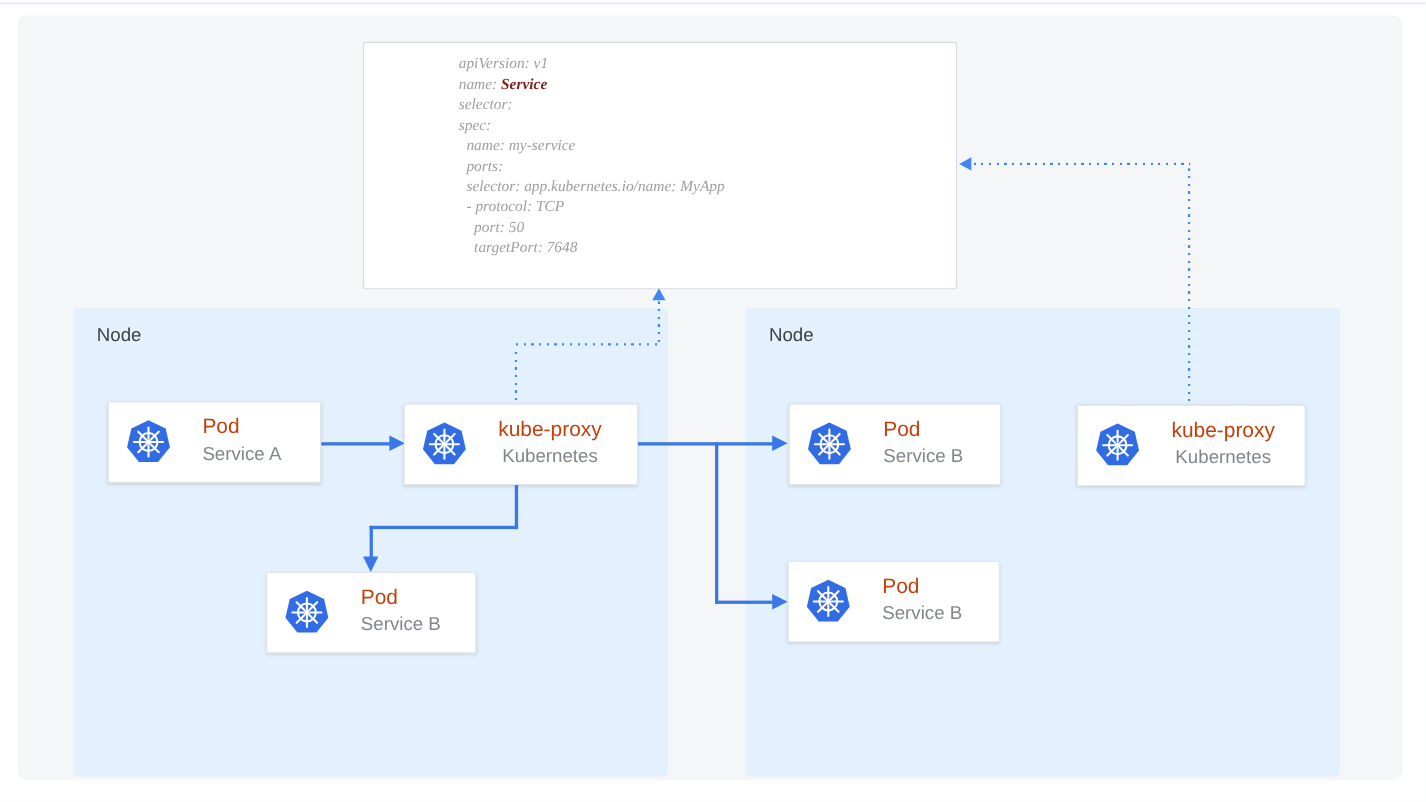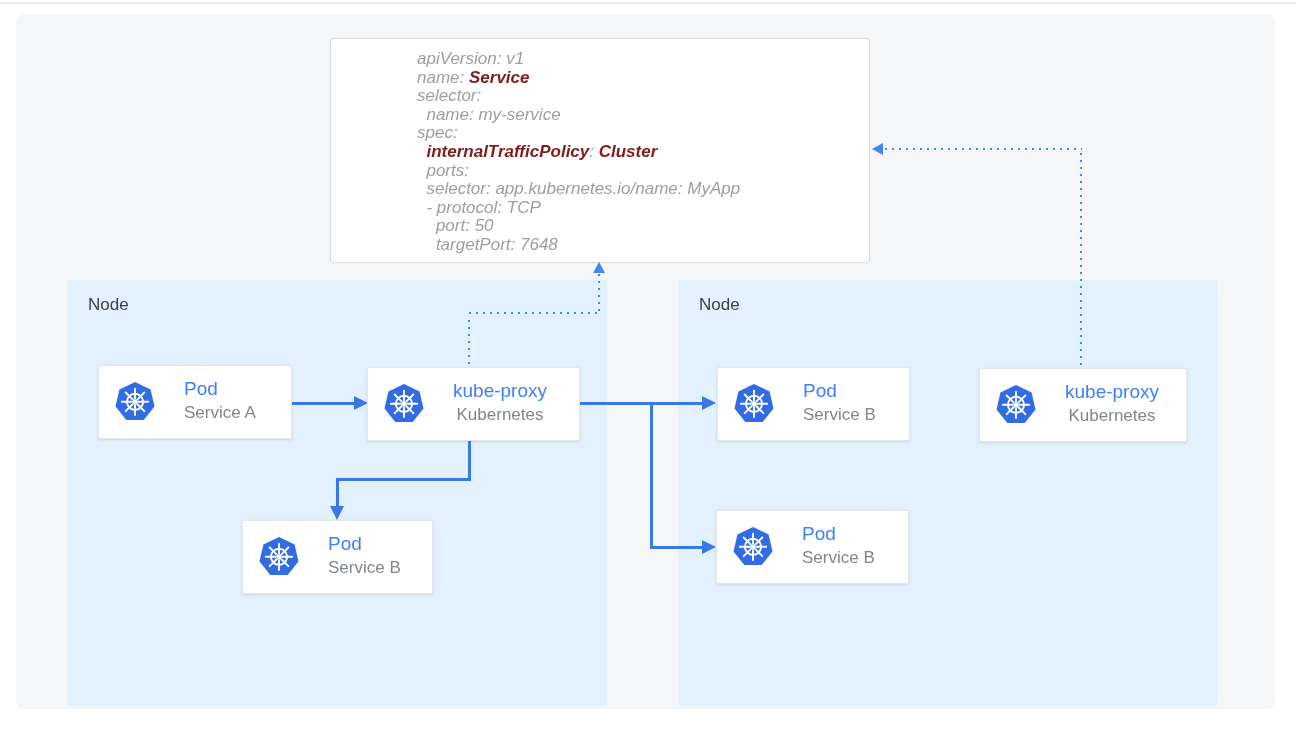--- a/index.html
+++ b/index.html
@@ -18,23 +18,23 @@
     position:absolute; left:16px; top:14px; width:1259px; height:695px;
     background:#f5f6f7; border-radius:8px;
   }
   
   .yaml-box {
     position:absolute; left:330px; top:38px; width:540px; height:225px;
     background:#ffffff; border:1px solid #d8dbde; border-radius:3px;
     padding:11px 0 0 86px;
   }
   .code-line {
-    font-family:Liberation Sans, sans-serif;
+    font-family:Liberation Serif, serif;
     font-style:italic;
-    font-size:17px; line-height:18.6px;
+    font-size:14px; line-height:18.6px;
     color:#9e9e9e; white-space:pre;
   }
   .code-line .b { font-weight:bold; color:#7f1d1d; }
   
   .node {
     position:absolute; top:280px; width:540px; height:426px;
     background:#e3f0fd; border-radius:3px;
   }
   .node-left { left:67px; }
   .node-right { left:678px; }
@@ -44,21 +44,21 @@
   }
   
   .card {
     position:absolute; height:74px; background:#ffffff;
     border:1px solid #e4e6e8; border-radius:2px;
     box-shadow:0 1px 3px rgba(60,64,67,.14);
     display:flex; align-items:center;
   }
   .card .k8s-icon { position:absolute; left:15px; top:15px; width:42px; height:42px; }
   .card .txt { position:absolute; left:85px; top:11px; }
-  .card .title { font-size:19px; color:#3b82f6; line-height:24px; }
+  .card .title { font-size:19px; color:#c2410c; line-height:24px; }
   .card .subtitle { font-size:17px; color:#80868b; line-height:24px;text-align:center; }
   
   .ln { position:absolute; background:#3b78e7; }
   .head-right { position:absolute; width:0; height:0;
     border-top:7px solid transparent; border-bottom:7px solid transparent;
     border-left:14px solid #3b78e7; }
   .head-down { position:absolute; width:0; height:0;
     border-left:7px solid transparent; border-right:7px solid transparent;
     border-top:14px solid #3b78e7; }
   
@@ -76,23 +76,22 @@
 </head>
 <body>
 
 <div class="top-rule"></div>
 <div class="panel"></div>
 
 <div class="yaml-box">
   <div class="code-line"><span>apiVersion: v1</span></div>
   <div class="code-line"><span>name: </span><span class="b">Service</span></div>
   <div class="code-line"><span>selector:</span></div>
+  <div class="code-line"><span>spec:</span></div>
   <div class="code-line"><span>  name: my-service</span></div>
-  <div class="code-line"><span>spec:</span></div>
-  <div class="code-line"><span>  </span><span class="b">internalTrafficPolicy</span><span>: </span><span class="b">Cluster</span></div>
   <div class="code-line"><span>  ports:</span></div>
   <div class="code-line"><span>  selector: app.kubernetes.io/name: MyApp</span></div>
   <div class="code-line"><span>  - protocol: TCP</span></div>
   <div class="code-line"><span>    port: 50</span></div>
   <div class="code-line"><span>    targetPort: 7648</span></div>
 </div>
 
 <div class="node node-left">
   <div class="node-label">Node</div>
 </div>

